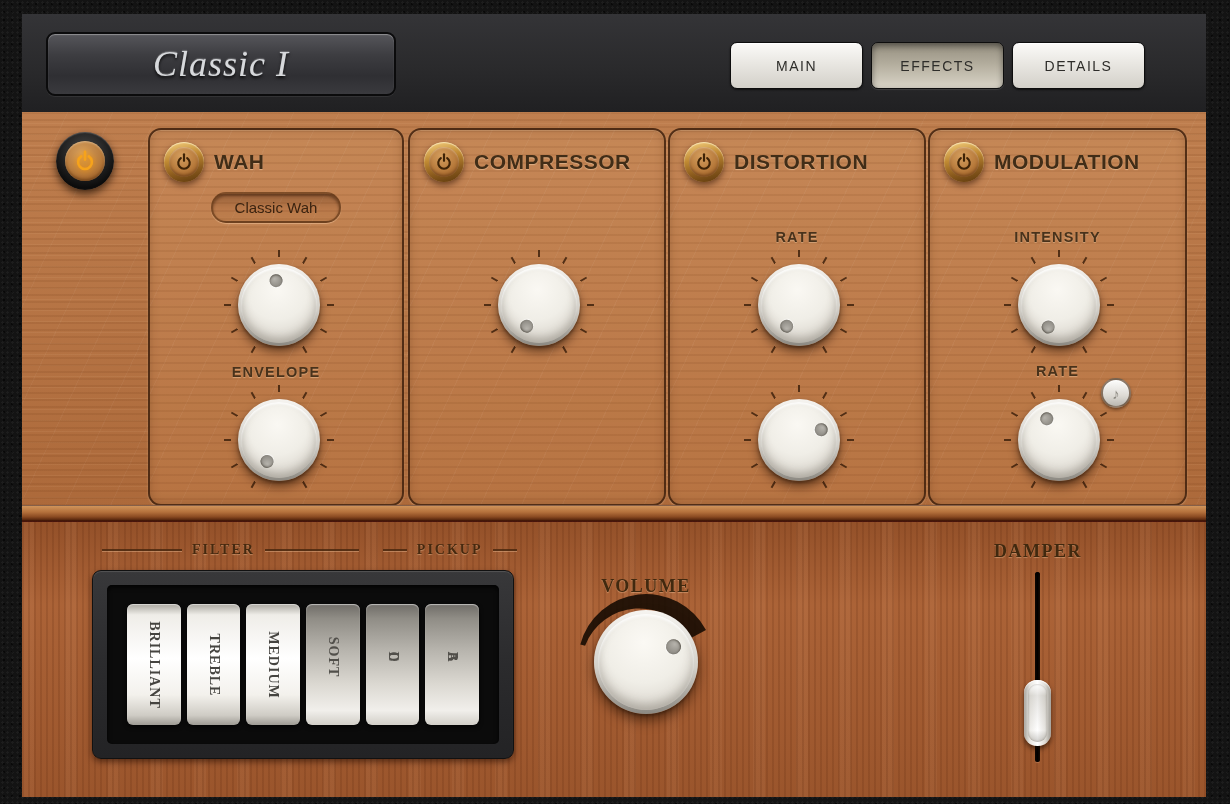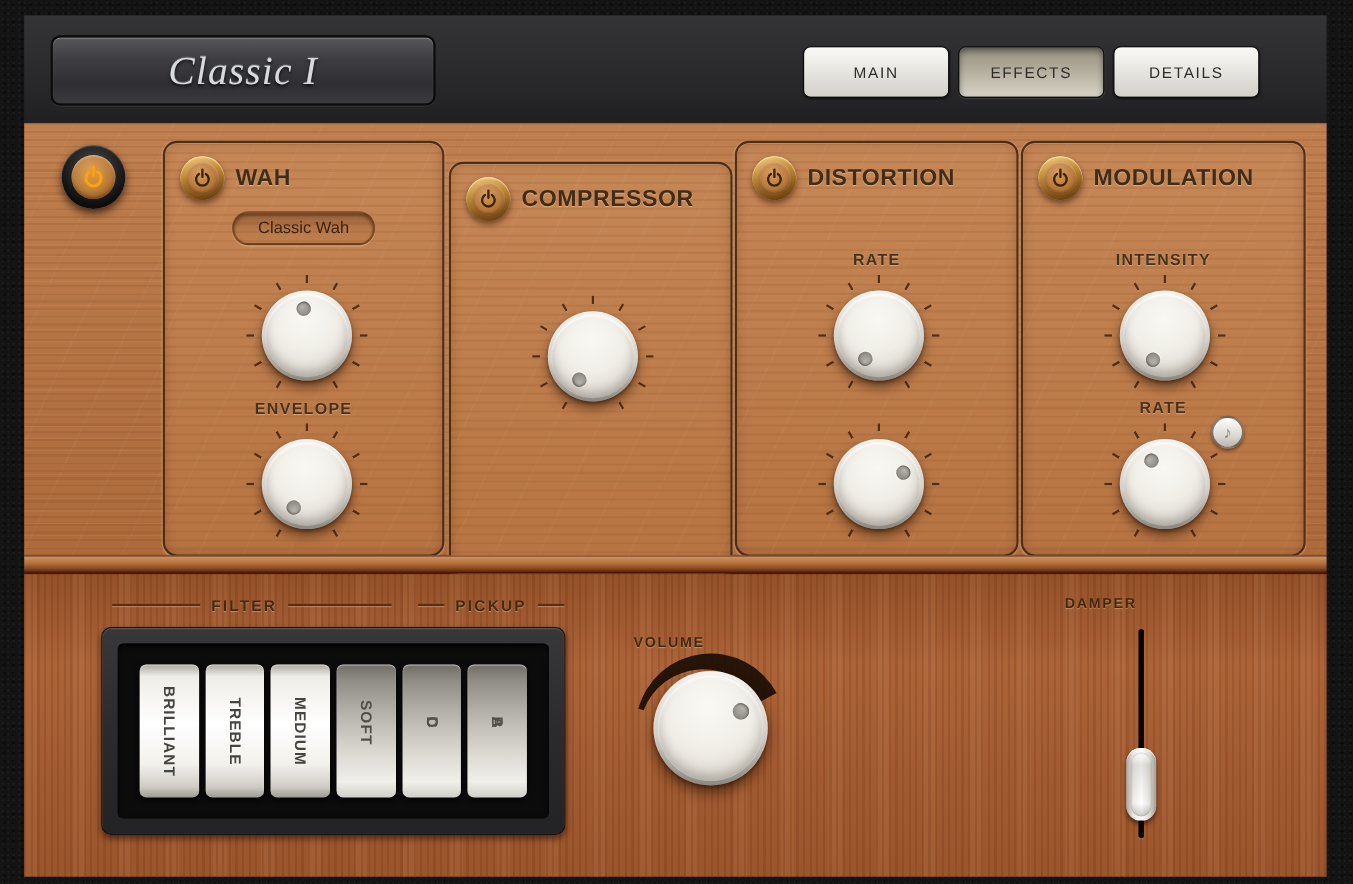--- a/index.html
+++ b/index.html
@@ -51,34 +51,34 @@
   .ledge{position:absolute;left:0;top:393px;width:1184px;height:15px;
     background:linear-gradient(180deg,#d0945a 0%,#b5713c 40%,#8a4a22 72%,#5e2b10 90%,#380f04 100%);
     border-top:1px solid rgba(255,230,195,.35);}
   .ledge::after{content:"";position:absolute;left:0;bottom:-2px;width:100%;height:2px;
     background:#591509;opacity:.75;}
   .lower-area{position:absolute;left:0;top:410px;width:1184px;height:275px;
     background-color:#a75d31;
     background-image:
       repeating-linear-gradient(90deg,rgba(85,35,10,.16) 0 2px,transparent 2px 6px),
       repeating-linear-gradient(90deg,rgba(255,200,160,.06) 0 12px,transparent 12px 43px),
-      linear-gradient(180deg,rgba(60,25,5,.18),rgba(255,210,170,.05) 30%,rgba(60,25,5,.12));}
+      linear-gradient(180deg,rgba(60,25,5,.18),rgba(255,210,170,.05) 30%,rgba(60,25,5,.12)); font-family: Liberation Serif, serif;}
 
   
   .box{position:absolute;top:16px;height:374px;border-radius:13px;
     border:2px solid rgba(62,32,12,.85);
     background-color:#bc7846;
     background-image:
       repeating-linear-gradient(180deg,rgba(110,55,18,.11) 0 2px,transparent 2px 8px),
       repeating-linear-gradient(115deg,rgba(255,255,255,.04) 0 1px,transparent 1px 37px),
       linear-gradient(180deg,rgba(255,225,185,.14),rgba(120,60,20,.08));
     box-shadow:0 1px 2px rgba(255,220,180,.35),inset 0 1px 0 rgba(255,230,195,.2),
       inset 0 0 10px rgba(70,35,10,.25);}
   .box-wah{left:126px;width:252px;}
-  .box-comp{left:386px;width:254px;margin-top:19px;}
+  .box-comp{left:386px;width:254px;}
   .box-dist{left:646px;width:254px;}
   .box-mod{left:906px;width:255px;}
 
   .box-title{position:absolute;left:64px;top:12px;height:40px;display:flex;align-items:center;
     font-size:21px;font-weight:bold;letter-spacing:.5px;color:#412d17;
     text-shadow:0 1px 1px rgba(255,225,190,.45);}
 
   .pill{position:absolute;left:50%;top:62px;transform:translateX(-50%);
     height:27px;min-width:98px;padding:0 14px;border-radius:15px;
     border:2px solid rgba(72,36,10,.55);
@@ -153,22 +153,22 @@
     box-shadow:0 2px 4px rgba(0,0,0,.75),inset 0 1px 1px rgba(255,255,255,.55);}
   .sw.on{background:linear-gradient(180deg,#a9a69f 0%,#efede8 9%,#ffffff 45%,#f3f1ec 75%,#cfccc5 92%,#9e9b94 100%);}
   .sw.off{background:linear-gradient(180deg,#6f6c67 0%,#908d86 12%,#b7b4ad 38%,#dbd8d1 66%,#f1efeb 88%,#d2cfc8 100%);}
   .sw-label{position:absolute;left:50%;top:50%;
     transform:translate(-50%,-50%) rotate(90deg);white-space:nowrap;
     font-size:14px;font-weight:bold;letter-spacing:1px;color:#454440;}
   .sw.off .sw-label{color:#514f4a;top:44%;}
   .sw-label.pos-top{top:27%;color:#8d8a81;}
   .sw-label.pos-bottom{top:74%;color:#454440;}
 
-  .big-label{position:absolute;text-align:left;width:140px;
-    font-size:13px;font-weight:bold;letter-spacing:1.5px;color:#41290f;
+  .big-label{position:absolute;text-align:center;width:140px;
+    font-size:18px;font-weight:bold;letter-spacing:1.5px;color:#41290f;
     text-shadow:0 1px 1px rgba(255,210,170,.4);}
 
   .vol-unit{position:absolute;left:572px;top:88px;width:104px;height:104px;cursor:pointer;}
   .vol-outer{position:absolute;inset:0;border-radius:50%;
     background:linear-gradient(180deg,#f6f4f0 0%,#d3d0c9 55%,#8b8881 100%);
     box-shadow:0 7px 12px rgba(30,12,2,.55),0 2px 3px rgba(30,12,2,.4);}
   .vol-face{position:absolute;inset:4px;border-radius:50%;
     background:radial-gradient(circle at 48% 30%,#fbf9f4 0%,#f0eee7 48%,#ddd9d1 78%,#cbc8c0 100%);
     box-shadow:inset 0 2px 3px rgba(255,255,255,.9),inset 0 -6px 10px rgba(110,105,95,.4);}
   .vol-arm{position:absolute;inset:4px;border-radius:50%;

